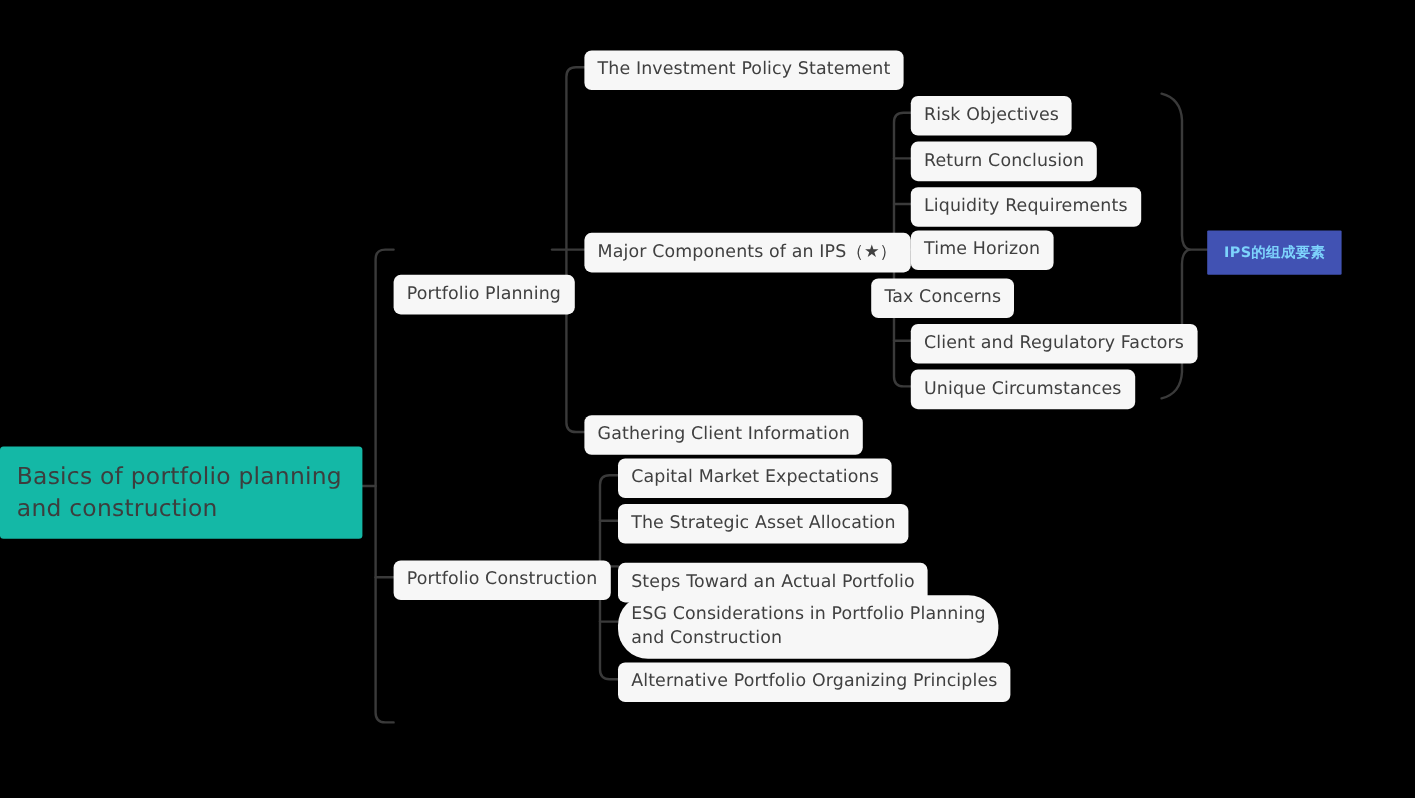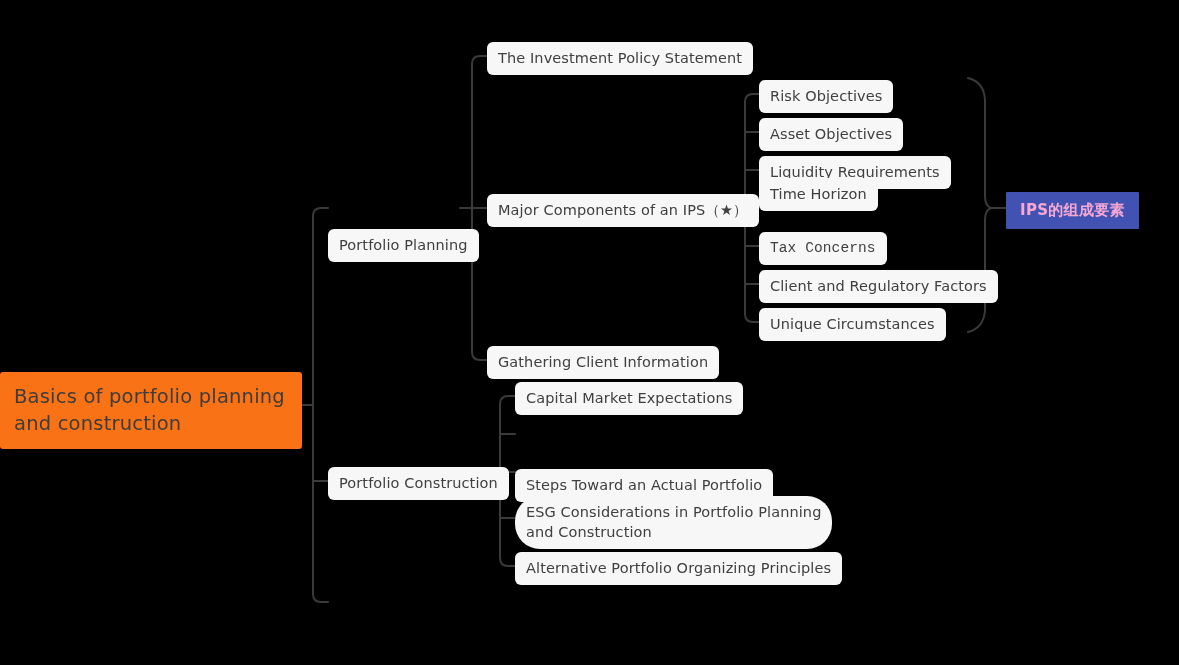--- a/index.html
+++ b/index.html
@@ -35,33 +35,33 @@
     background: #f7f7f7;
     color: #404040;
     border-radius: 6px;
     font-size: 14.5px;
     line-height: 20px;
     padding: 6px 11px 7px 11px;
     white-space: pre;
     letter-spacing: 0.1px;
   }
   .node.root {
-    background: #f97316;
+    background: #14b8a6;
     color: #3d3d3d;
     font-size: 19.5px;
     line-height: 27px;
     border-radius: 3px;
     padding: 11px 14px 12px 14px;
     letter-spacing: 0.2px;
   }
   .node.accent {
     background: #4152b3;
-    color: #f9a8d4;
+    color: #7dd3fc;
     font-weight: bold;
-    font-size: 15px;
+    font-size: 12px;
     border-radius: 1px;
     padding: 8px 14px 9px 14px;
     letter-spacing: 0.3px;
   }
   .node.multiline {
     white-space: pre-line;
   }
 </style>
 </head>
 <body>
@@ -106,36 +106,37 @@
 
 
   <div class="node" style="left:487px; top:42px;">The Investment Policy Statement</div>
 
   <div class="node" style="left:487px; top:194px;">Major Components of an IPS（★）</div>
 
   <div class="node" style="left:487px; top:346px;">Gathering Client Information</div>
 
   <div class="node" style="left:759px; top:80px;">Risk Objectives</div>
 
-  <div class="node" style="left:759px; top:118px;">Asset Objectives</div>
+  <div class="node" style="left:759px; top:118px;">Return Conclusion</div>
 
   <div class="node" style="left:759px; top:156px;">Liquidity Requirements</div>
 
-  <div class="node" style="left:759px; top:178px;">Time Horizon</div>
+  <div class="node" style="left:759px; top:192px;">Time Horizon</div>
 
-  <div class="node" style="left:759px; top:232px;font-family:Liberation Mono, monospace;">Tax Concerns</div>
+  <div class="node" style="left:726px; top:232px;">Tax Concerns</div>
 
   <div class="node" style="left:759px; top:270px;">Client and Regulatory Factors</div>
 
   <div class="node" style="left:759px; top:308px;">Unique Circumstances</div>
 
   <div class="node accent" style="left:1006px; top:192px;">IPS的组成要素</div>
 
   <div class="node" style="left:515px; top:382px;">Capital Market Expectations</div>
 
+  <div class="node" style="left:515px; top:420px;">The Strategic Asset Allocation</div>
 
   <div class="node" style="left:515px; top:469px;">Steps Toward an Actual Portfolio</div>
 
   <div class="node multiline" style="left:515px; top:496px;border-radius:25px;">ESG Considerations in Portfolio Planning
 and Construction</div>
 
   <div class="node" style="left:515px; top:552px;">Alternative Portfolio Organizing Principles</div>
 
 </div>
 

